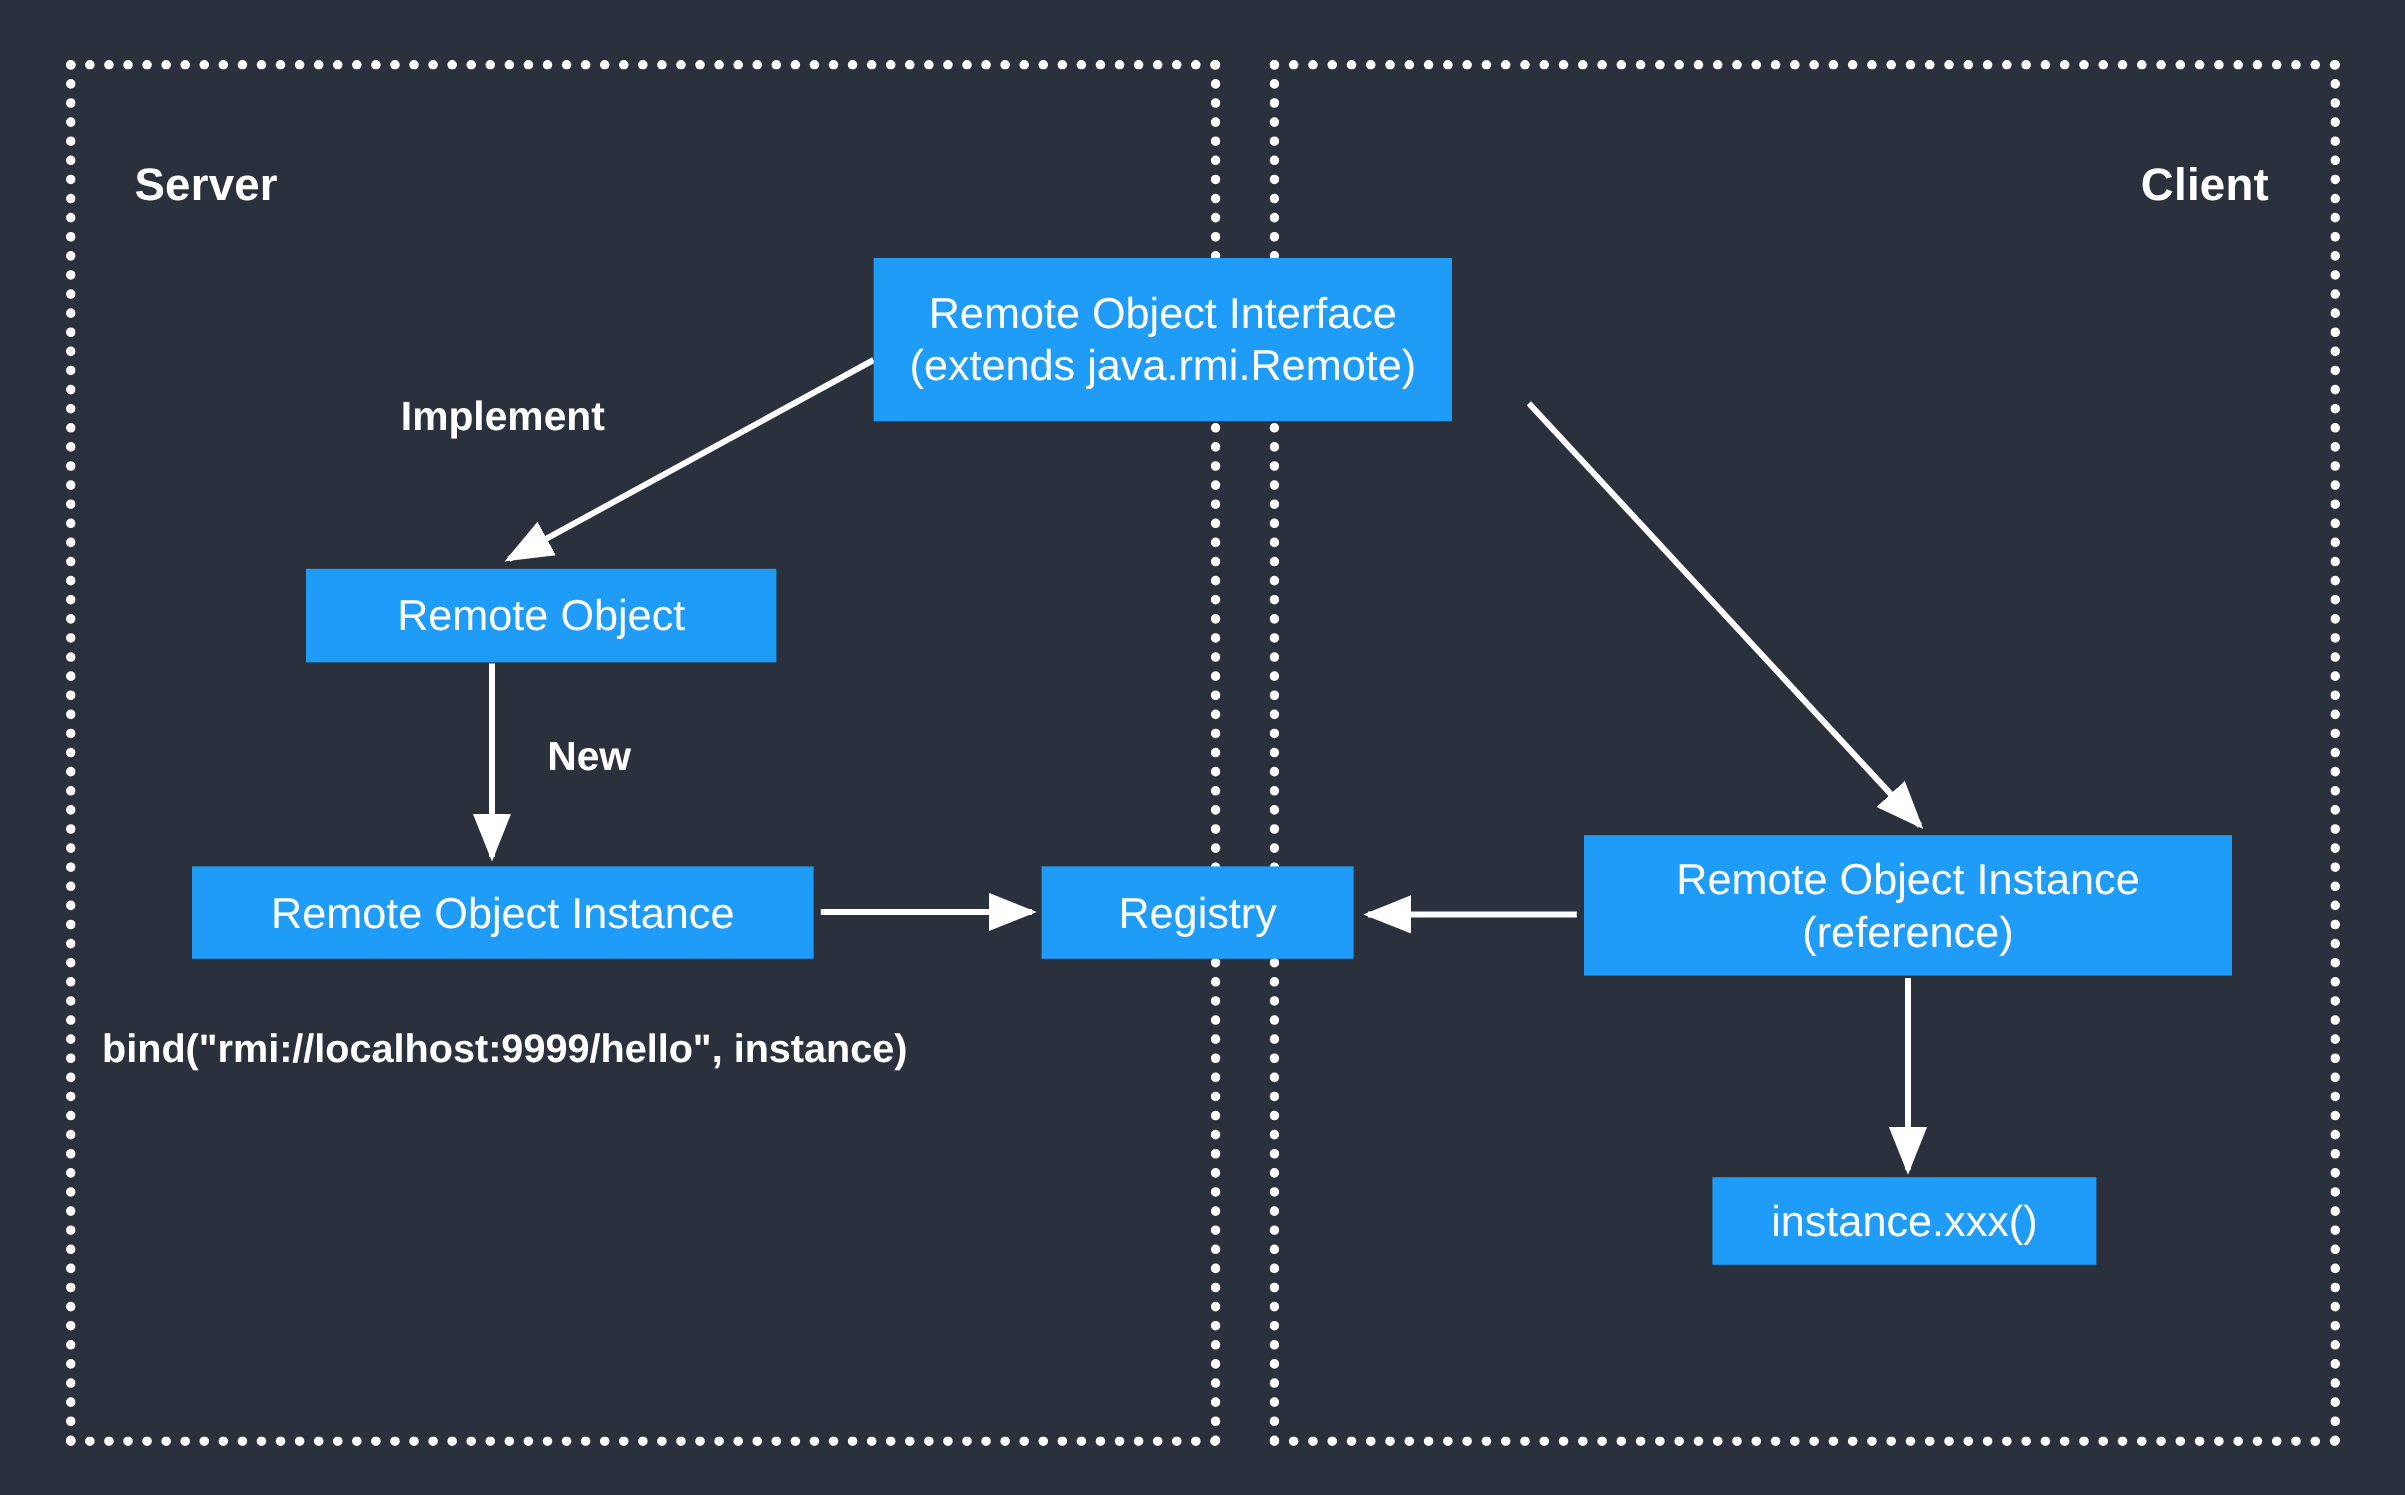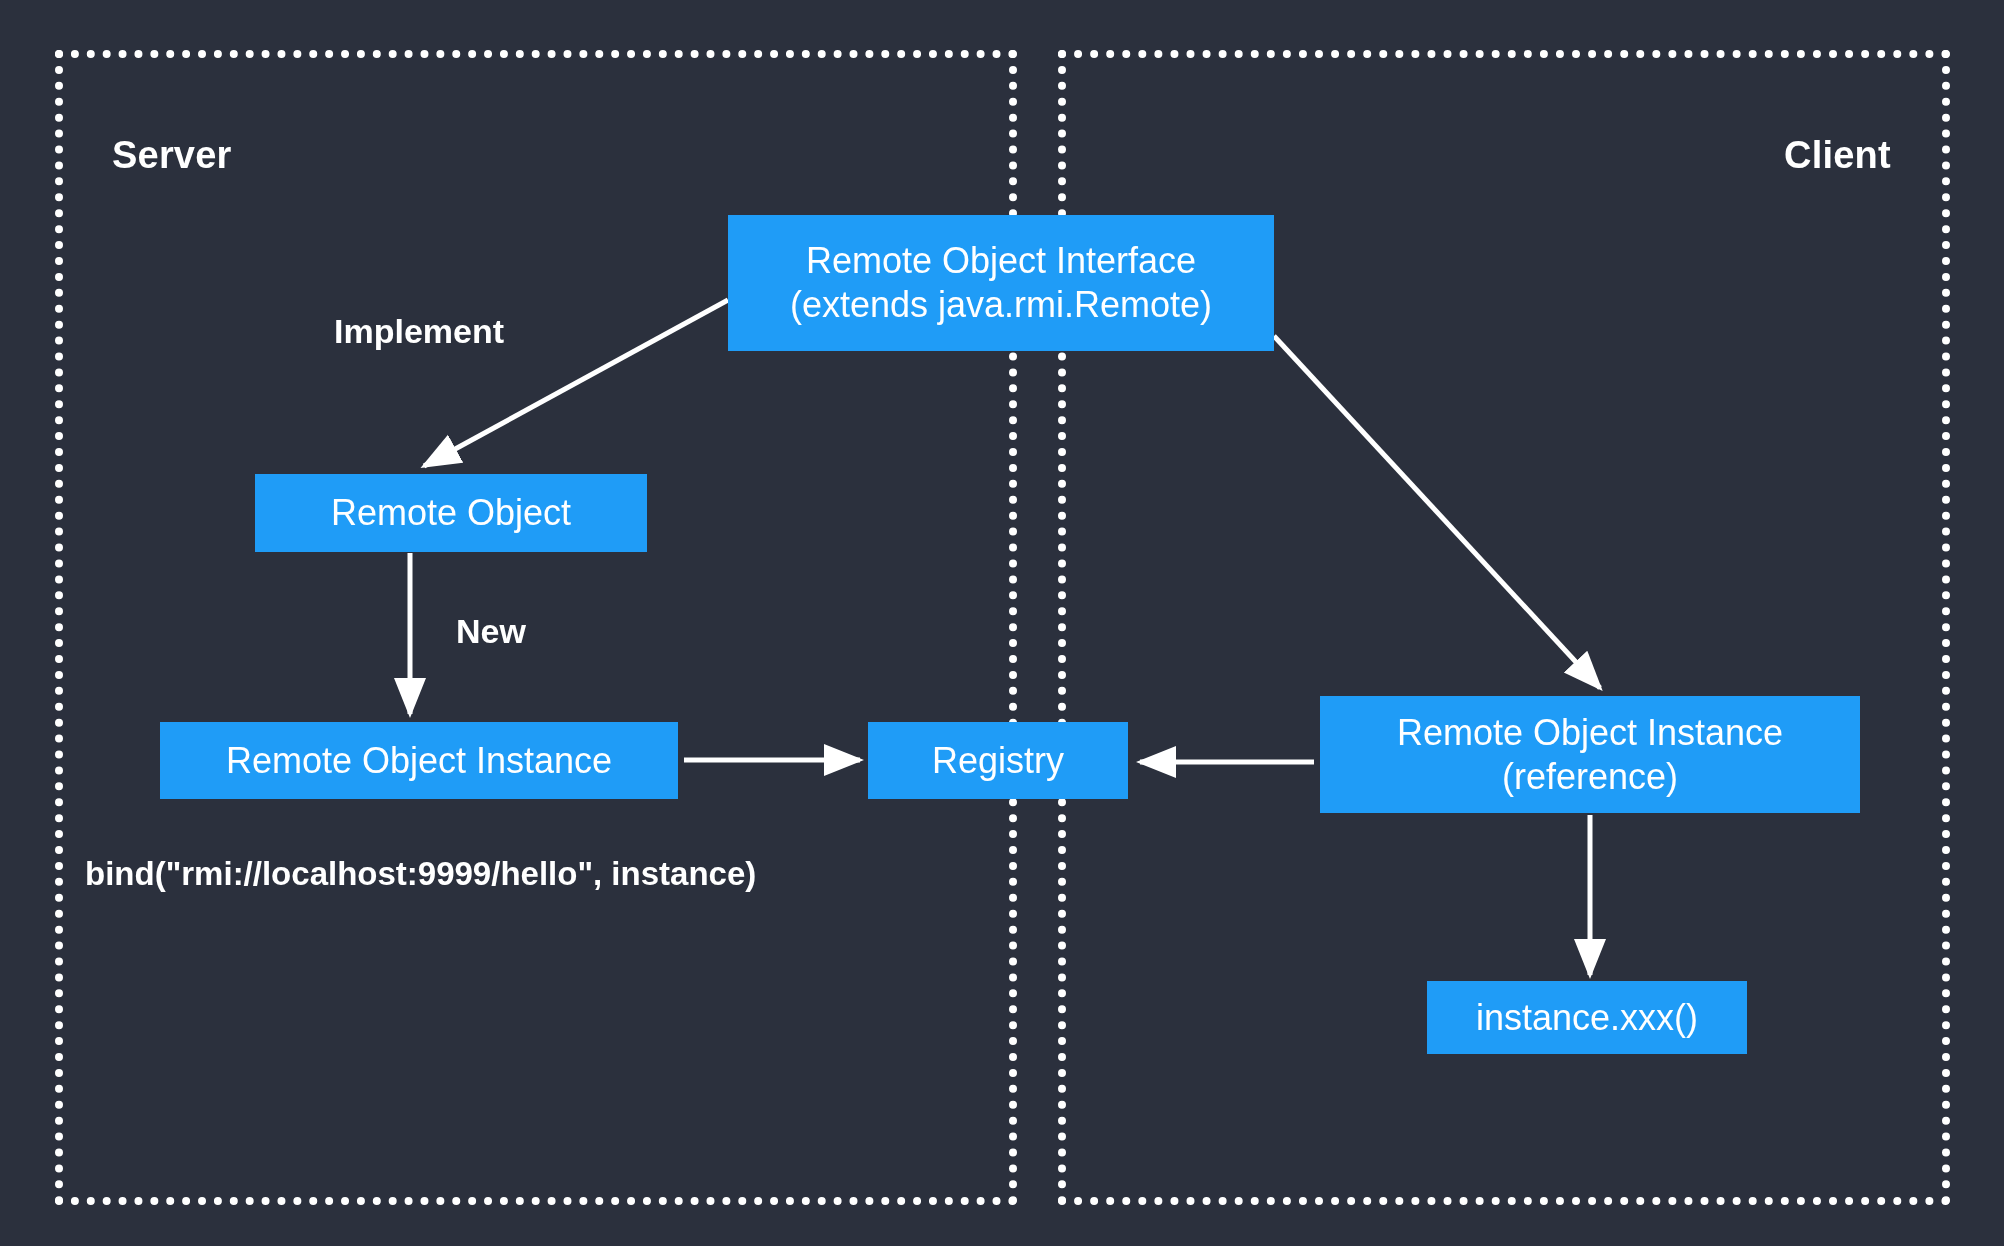--- a/index.html
+++ b/index.html
@@ -109,34 +109,34 @@
 
     <line x1="684" y1="760" x2="860" y2="760" stroke="#ffffff" stroke-width="5" marker-end="url(#ah)"></line>
 
     <line x1="1274" y1="336" x2="1600" y2="688" stroke="#ffffff" stroke-width="5" marker-end="url(#ah)"></line>
 
     <line x1="1314" y1="762" x2="1140" y2="762" stroke="#ffffff" stroke-width="5" marker-end="url(#ah)"></line>
 
     <line x1="1590" y1="815" x2="1590" y2="975" stroke="#ffffff" stroke-width="5" marker-end="url(#ah)"></line>
   </svg>
 
-  <div class="node" style="left:728px; top:215px; width:546px; height:136px;">Remote Object Interface
+  <div class="node" style="left:728px; top:215px; width:482px; height:136px;">Remote Object Interface
 (extends java.rmi.Remote)</div>
 
   <div class="node" style="left:255px; top:474px; width:392px; height:78px;">Remote Object</div>
 
   <div class="node" style="left:160px; top:722px; width:518px; height:77px;">Remote Object Instance</div>
 
   <div class="node" style="left:868px; top:722px; width:260px; height:77px;">Registry</div>
 
   <div class="node" style="left:1320px; top:696px; width:540px; height:117px;">Remote Object Instance
 (reference)</div>
 
   <div class="node" style="left:1427px; top:981px; width:320px; height:73px;">instance.xxx()</div>
 
-  <div class="edge-label" style="left:334px; top:312px;text-align:center;">Implement</div>
+  <div class="edge-label" style="left:334px; top:328px;text-align:center;">Implement</div>
 
   <div class="edge-label" style="left:456px; top:612px;">New</div>
 
   <div class="caption bind" style="left:85px; top:855px;">bind("rmi://localhost:9999/hello", instance)</div>
 
 
 </div>
 
 </body></html>

